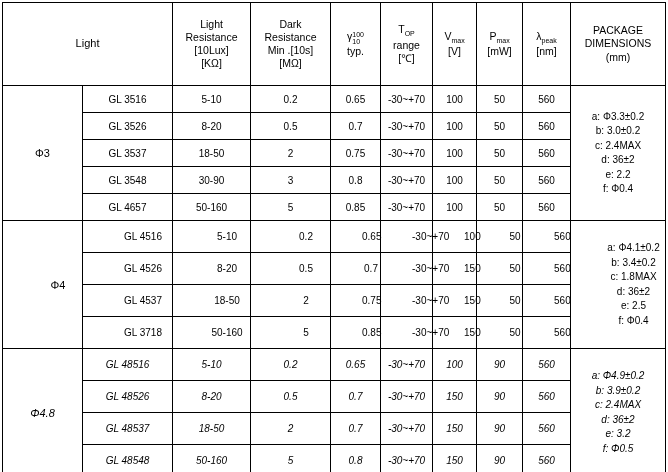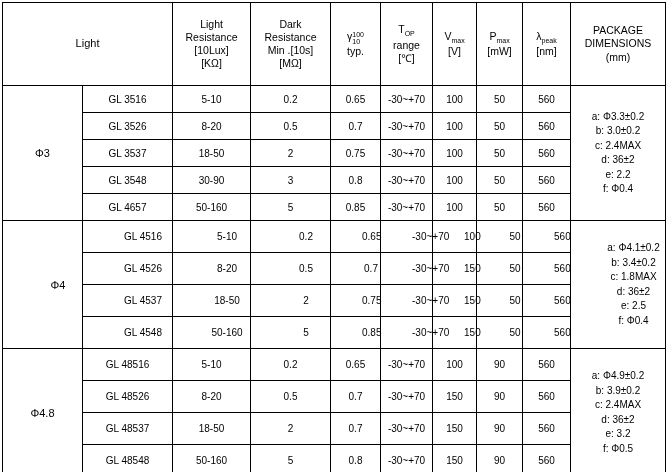--- a/index.html
+++ b/index.html
@@ -69,21 +69,21 @@
     text-align: left;
     padding-left: 10px;
     font-size: 10px;
     line-height: 1.45;
   }
   td.part-cell {
     font-size: 10px;
   }
   .body-row td { height: 26px; }
   .g2 .body-row td { height: 31px; padding-left: 31px; }
-  .g3 .body-row td { height: 31px; }
+  .g3 .body-row td { height: 31px; font-style: italic; }
   .thickdiv td {
     border-top: 2px solid #000;
   }
   .dim-line { white-space: nowrap; }
 </style>
 </head>
 <body>
 
 <div class="sheet">
   <table class="spec">
@@ -243,21 +243,21 @@
         <td class="part-cell">GL 4537</td>
         <td>18-50</td>
         <td>2</td>
         <td>0.75</td>
         <td>-30~+70</td>
         <td>150</td>
         <td>50</td>
         <td>560</td>
       </tr>
       <tr class="body-row">
-        <td class="part-cell">GL 4548</td>
+        <td class="part-cell">GL 3718</td>
         <td>50-160</td>
         <td>5</td>
         <td>0.85</td>
         <td>-30~+70</td>
         <td>150</td>
         <td>50</td>
         <td>560</td>
       </tr>
     </tbody>
 

